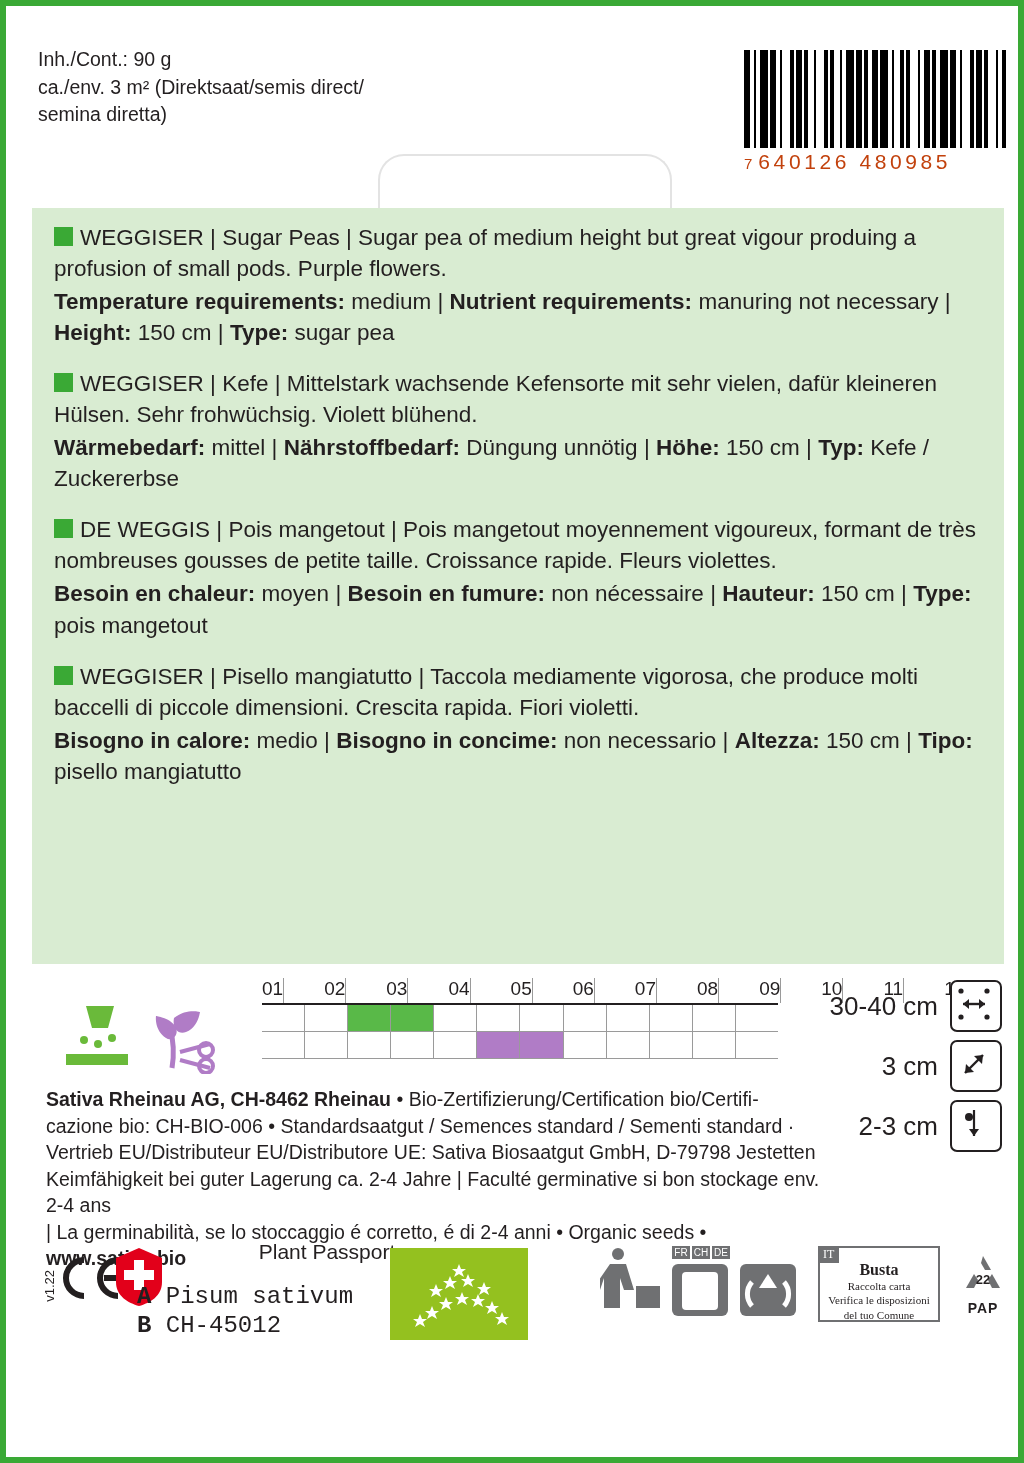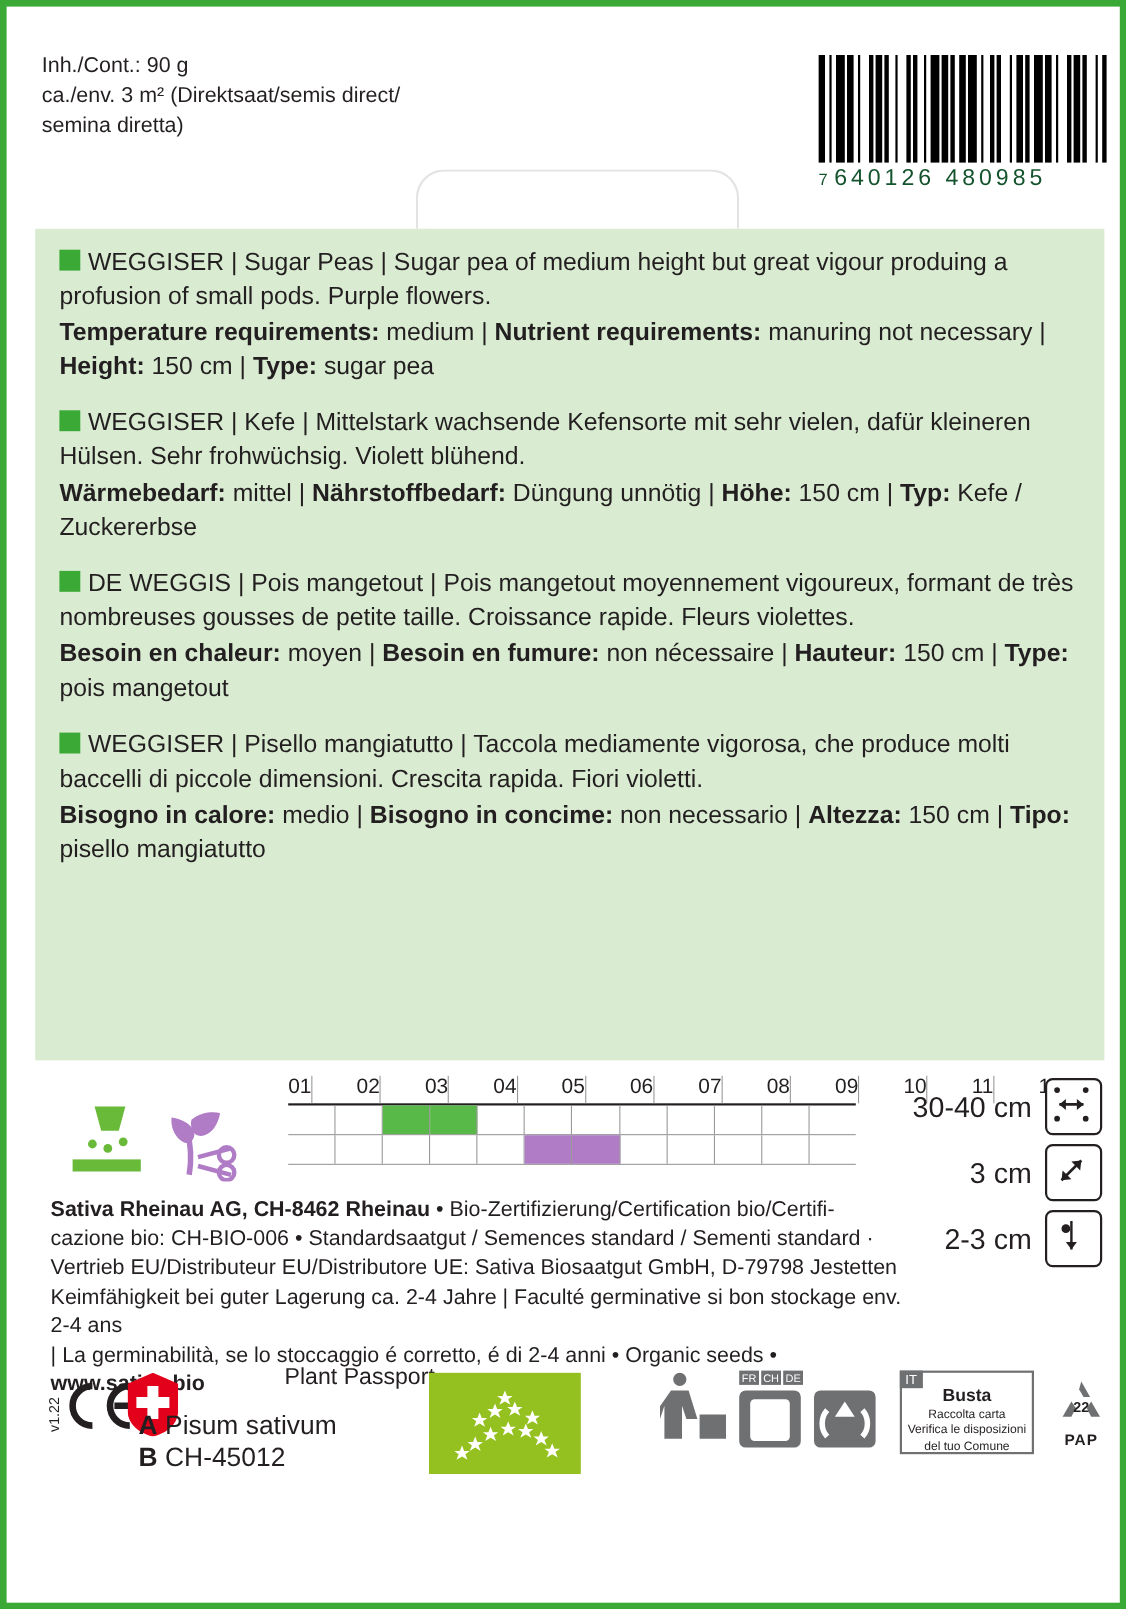--- a/index.html
+++ b/index.html
@@ -58,21 +58,21 @@
     position: absolute;
     top: 0;
     height: 100%;
     background: #000;
     display: block;
   }
   .barcode-digits {
     margin-top: 2px;
     font-size: 21px;
     letter-spacing: 3.6px;
-    color: #14532d;
+    color: #c2410c;
     font-family: "Liberation Sans", sans-serif;
     white-space: nowrap;
   }
   .barcode-digits .lead {
     font-size: 15px;
     letter-spacing: 0;
     margin-right: 6px;
   }
 
   
@@ -228,22 +228,23 @@
     top: 1228px;
     width: 300px;
   }
   .passport .pp-title {
     font-size: 21px;
     text-align: center;
     margin-left: 110px;
   }
   .passport .pp-line {
     font-size: 24px;
-    margin-left: 4px;
+    margin-left: 15px;
     line-height: 1.22;
+    font-family: Liberation Mono, monospace;
   }
   .passport .pp-line b { font-weight: bold; }
 
   .euleaf {
     position: absolute;
     left: 378px;
     top: 1236px;
     width: 138px;
     height: 92px;
     background: #94c11f;
@@ -255,20 +256,21 @@
     width: 200px;
     height: 78px;
   }
   .busta {
     position: absolute;
     left: 806px;
     top: 1234px;
     width: 118px;
     height: 72px;
     border: 2px solid #6f7072;
+    font-family: Liberation Serif, serif;
   }
   .busta .it-tab {
     position: absolute;
     left: -2px; top: -2px;
     background: #6f7072;
     color: #fff;
     font-size: 12px;
     padding: 1px 5px;
   }
   .busta .b-title {

